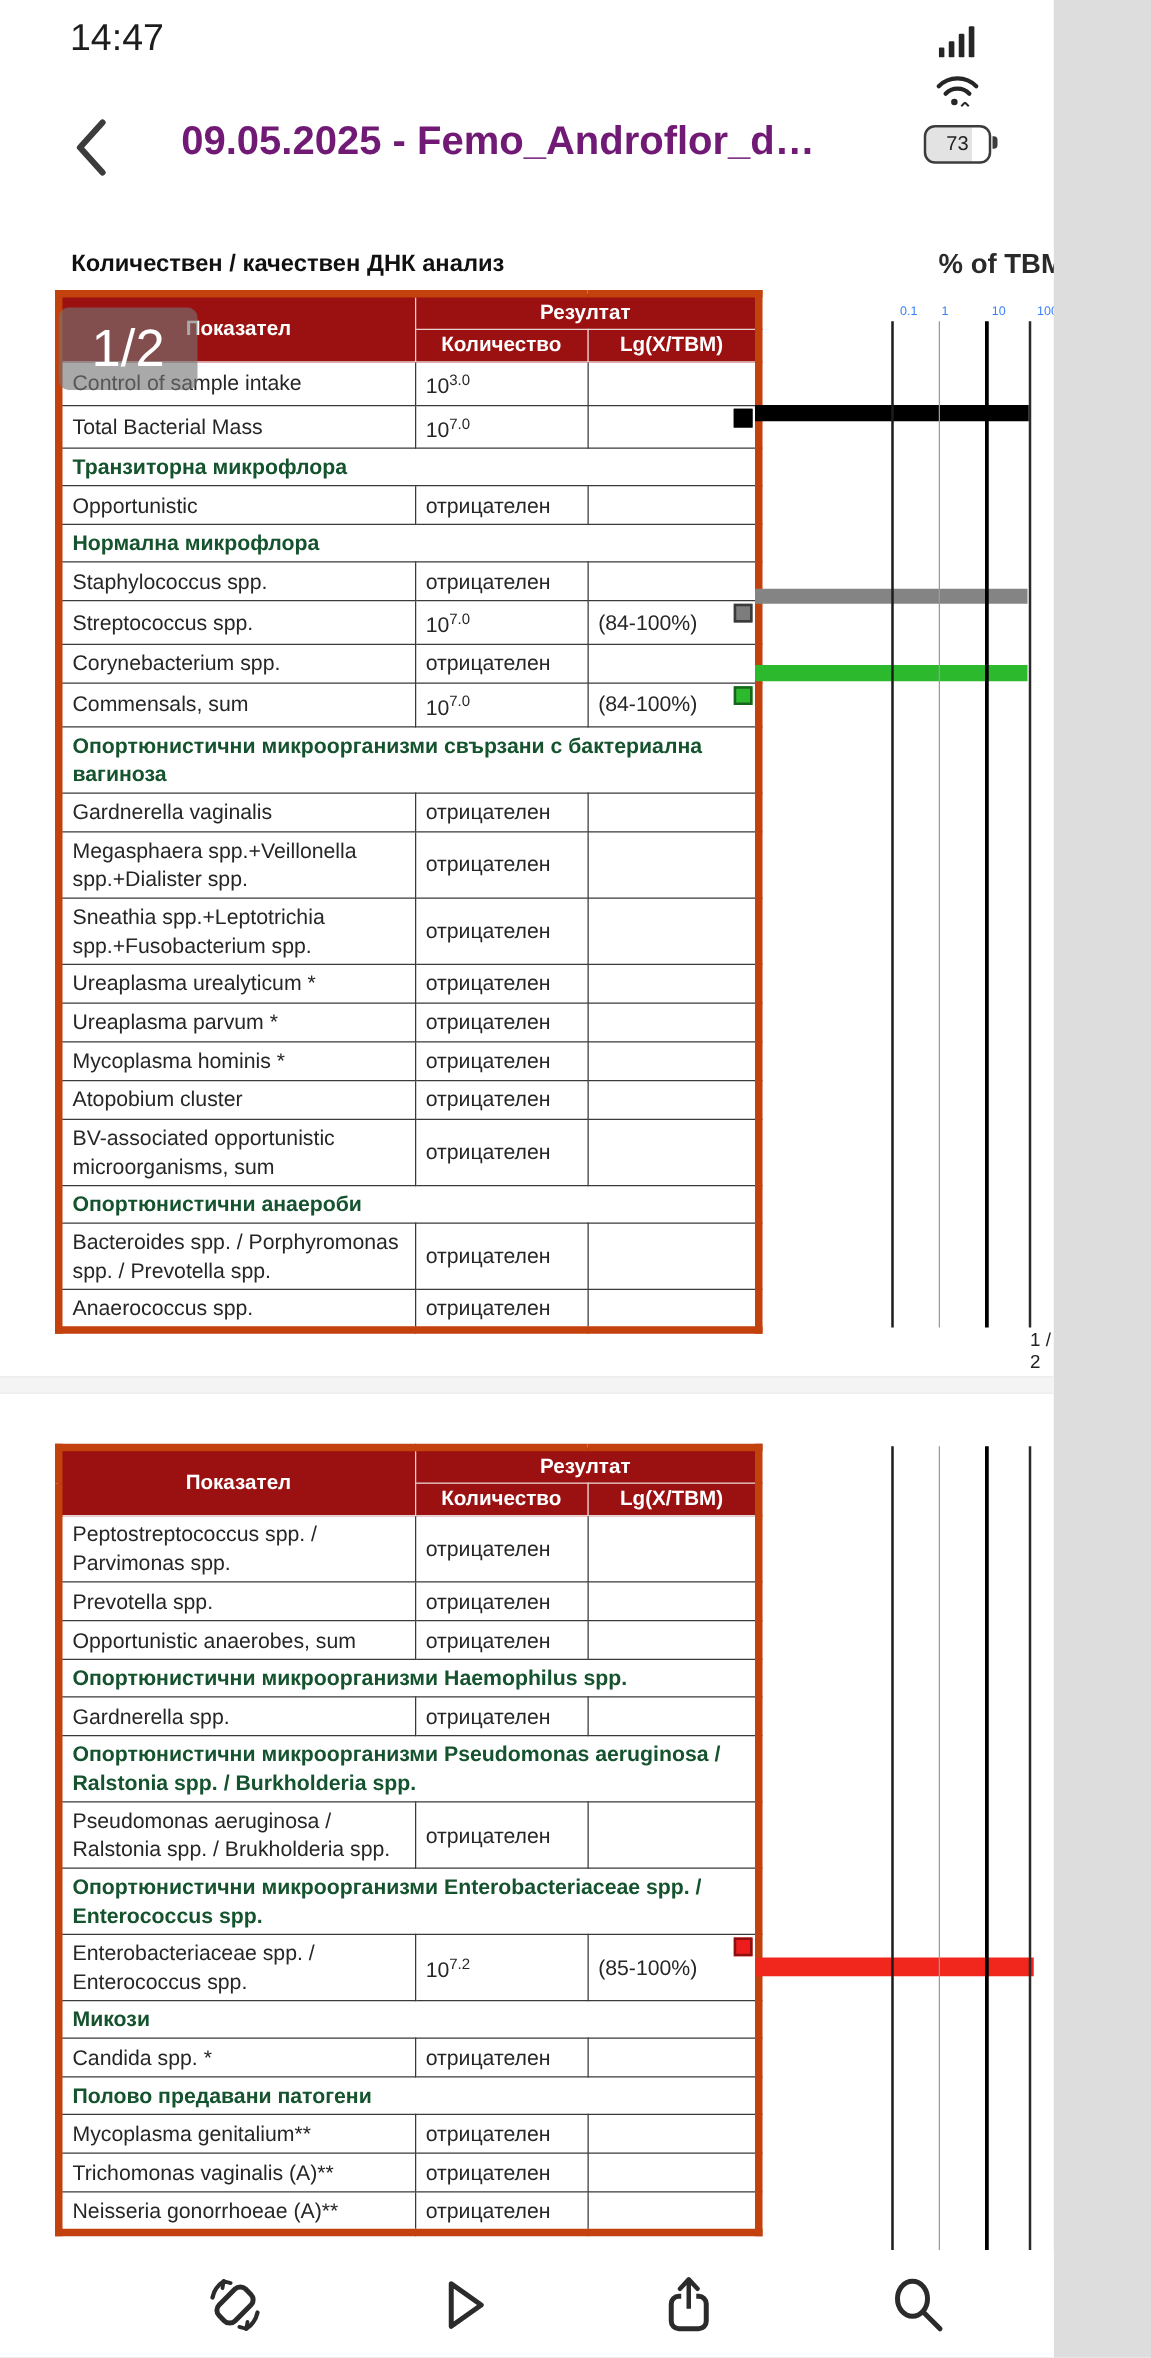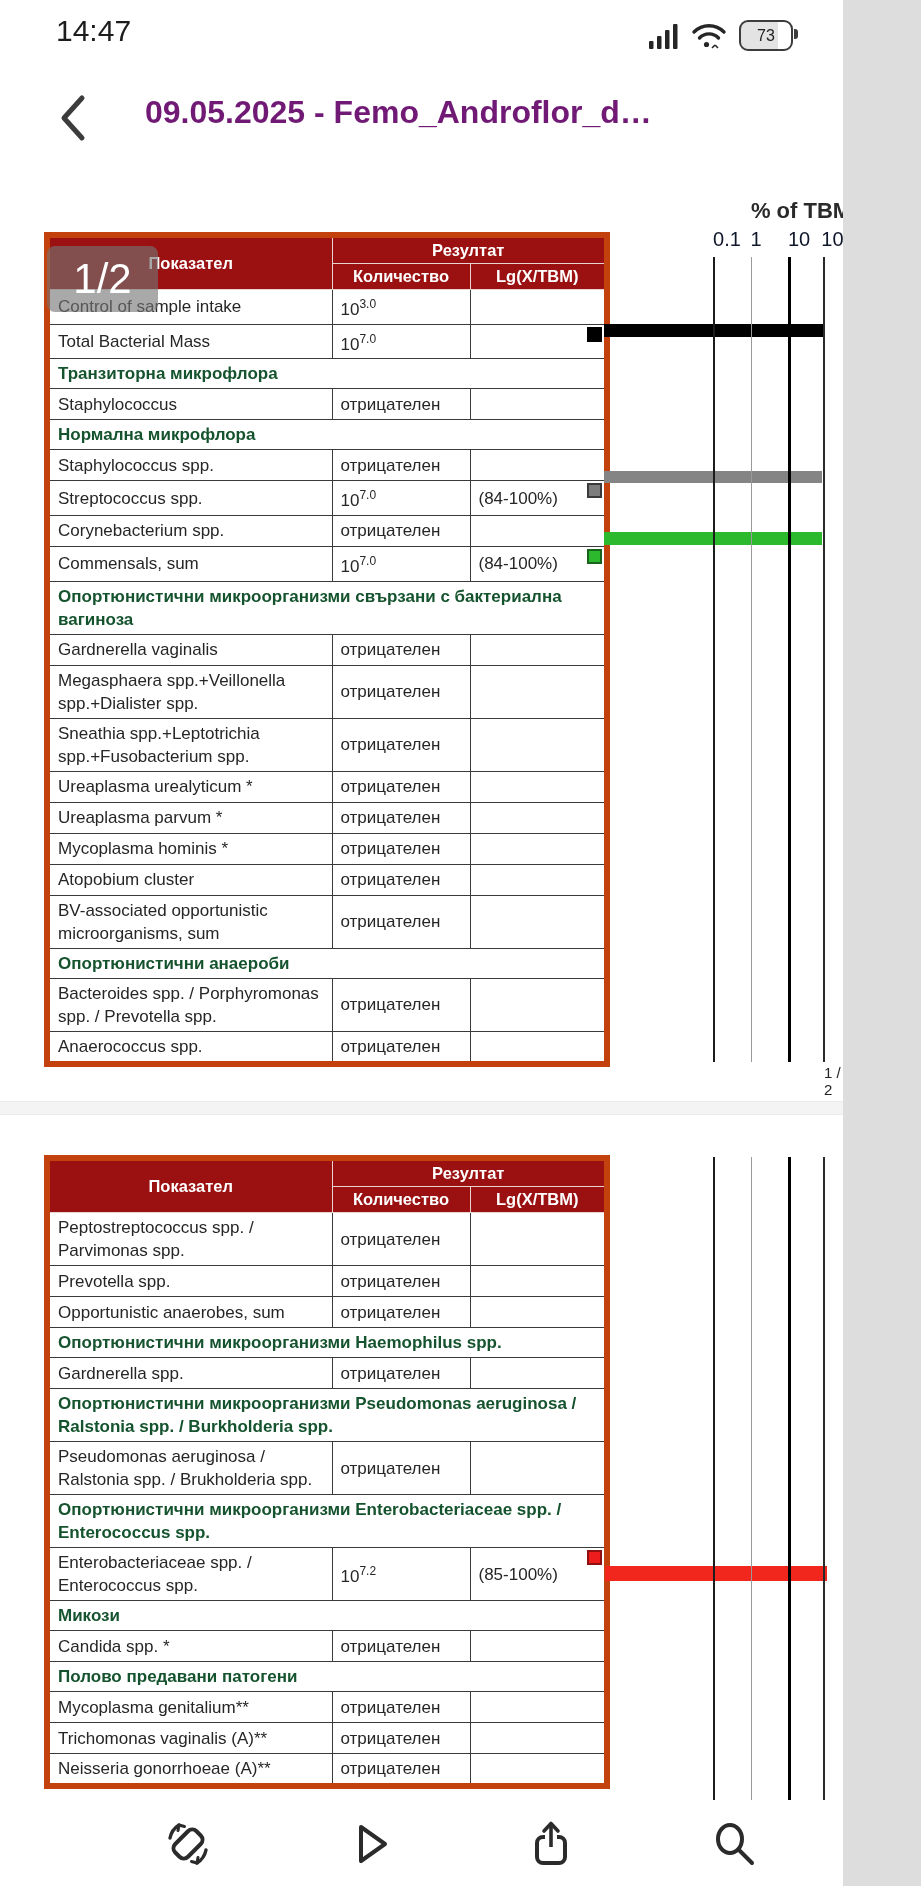--- a/index.html
+++ b/index.html
@@ -1,37 +1,37 @@
 <!DOCTYPE html>
 <html><head>
 <meta charset="utf-8">
 <style>
   html,body{margin:0;padding:0;background:#ddd;}
   #screen{position:relative;width:843px;height:1886px;background:#fff;overflow:hidden;
           font-family:"Liberation Sans",sans-serif;color:#1c1c1c;}
 
   
   .status-time{position:absolute;left:56px;top:14px;font-size:30px;font-weight:500;color:#1d1d1d;}
-  .status-icons{position:absolute;right:50px;top:20px;display:flex;align-items:center;gap:12px;}
+  .status-icons{position:absolute;right:50px;top:20px;display:flex;align-items:center;gap:12px;flex-direction:column;}
   .battery{position:relative;width:50px;height:27px;border:2.5px solid #3c3c3c;border-radius:9px;
            display:flex;align-items:center;justify-content:center;font-size:16px;color:#222;
            background:linear-gradient(to right,#e3e3e3 73%,#fff 73%);}
   .battery:after{content:"";position:absolute;right:-7px;top:7px;width:4px;height:10px;background:#3c3c3c;
            border-radius:0 3px 3px 0;}
 
   
   .back-btn{position:absolute;left:52px;top:90px;width:44px;height:56px;cursor:pointer;}
   .nav-title{position:absolute;left:145px;top:94px;width:640px;font-size:32px;font-weight:bold;color:#701a75;
              white-space:nowrap;overflow:hidden;}
 
   
   .analysis-title{position:absolute;left:57px;top:201px;font-size:19px;font-weight:bold;color:#111;}
   .chart-title{position:absolute;left:738px;top:198px;width:126px;text-align:center;
                font-size:22px;font-weight:bold;color:#2a2a2a;}
-  .tick-label{position:absolute;top:228px;font-size:20px;color:#0f172a;transform:translateX(-50%);}
+  .tick-label{position:absolute;top:244px;font-size:10px;color:#3b82f6;transform:translateX(-50%);}
   .gridline{position:absolute;}
   .chart-bar{position:absolute;}
   .page-badge{position:absolute;left:47px;top:246px;width:111px;height:66px;border-radius:8px;
               background:rgba(116,116,116,0.62);color:#fff;font-size:42px;font-weight:500;
               display:flex;align-items:center;justify-content:center;z-index:30;}
   .page-footer{position:absolute;left:824px;top:1064px;font-size:15px;color:#222;}
   .page-separator{position:absolute;left:0;top:1101px;width:921px;height:12px;background:#f4f4f4;
                   border-top:1px solid #ececec;border-bottom:1px solid #ececec;}
 
   
@@ -86,20 +86,21 @@
 
   <div class="back-btn">
     <span>
       <svg width="44" height="56" viewBox="0 0 44 56">
         <polyline points="30,8 12,28 30,48" fill="none" stroke="#3c3c3c" stroke-width="5" stroke-linecap="round" stroke-linejoin="round"></polyline>
       </svg>
     </span>
   </div>
   <div class="nav-title">09.05.2025 - Femo_Androflor_d…</div>
 
+  <div class="analysis-title">Количествен / качествен ДНК анализ</div>
   <div class="chart-title">% of TBM</div>
 
   <div id="chart-layer">
       <div class="chart-bar" title="Total Bacterial Mass" style="left: 604px; top: 324px; width: 219px; height: 13px; background: rgb(0, 0, 0); z-index: 5;"></div>
       <div class="chart-bar" title="Streptococcus spp." style="left: 604px; top: 471px; width: 218px; height: 12px; background: rgb(132, 132, 132); z-index: 5;"></div>
       <div class="chart-bar" title="Commensals, sum" style="left: 604px; top: 532px; width: 218px; height: 13px; background: rgb(45, 185, 45); z-index: 5;"></div>
       <div class="chart-bar" title="Enterobacteriaceae spp. / Enterococcus spp." style="left: 605px; top: 1566px; width: 222px; height: 15px; background: rgb(241, 39, 29); z-index: 5;"></div>
       <div class="gridline" style="left: 713px; top: 257px; width: 2px; height: 805px; background: rgb(28, 28, 28); z-index: 6;"></div>
       <div class="gridline" style="left: 751px; top: 257px; width: 1px; height: 805px; background: rgb(154, 154, 154); z-index: 6;"></div>
       <div class="gridline" style="left: 788px; top: 257px; width: 3px; height: 805px; background: rgb(0, 0, 0); z-index: 6;"></div>
@@ -140,21 +141,21 @@
           <td>Total Bacterial Mass</td>
           <td class="qty">10<sup>7.0</sup></td>
           <td class="lg-cell">
             <span class="cell-marker" style="background: rgb(0, 0, 0); border: 2px solid rgb(0, 0, 0);"></span>
           </td>
         </tr>
         <tr>
           <td colspan="3" class="section">Транзиторна микрофлора</td>
         </tr>
         <tr class="single">
-          <td>Staphylococcus</td>
+          <td>Opportunistic</td>
           <td class="qty">отрицателен</td>
           <td class="lg-cell"></td>
         </tr>
         <tr>
           <td colspan="3" class="section">Нормална микрофлора</td>
         </tr>
         <tr class="single">
           <td>Staphylococcus spp.</td>
           <td class="qty">отрицателен</td>
           <td class="lg-cell"></td>

